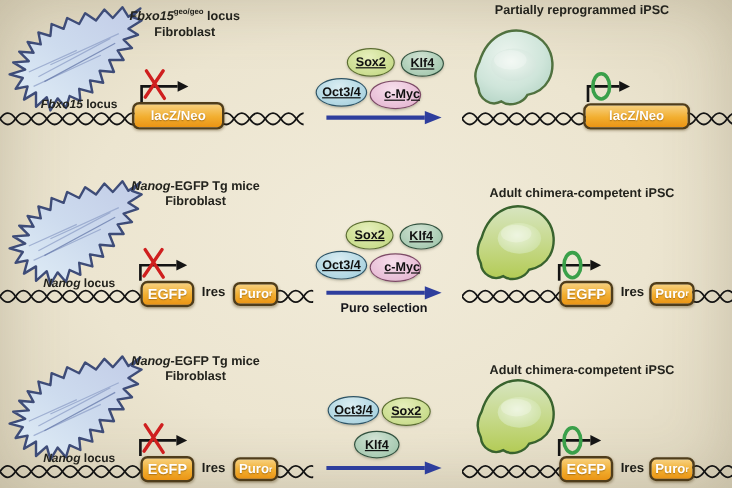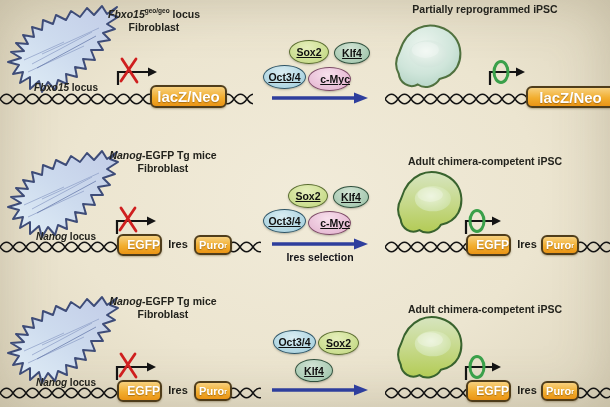--- a/index.html
+++ b/index.html
@@ -13,21 +13,21 @@
   .title, .result-title { font-size:10.5px; font-weight:bold; color:#23231d; text-align:center; line-height:13px; white-space:nowrap; }
   .it { font-style:italic; }
   sup.gsup { font-size:6.5px; }
   .locus { font-size:10px; font-weight:bold; color:#23231d; text-align:center; white-space:nowrap; }
   .gene-box {
     background:linear-gradient(180deg,#f7d07e 0%, #f2ae2f 55%, #ea9415 100%);
     border:2px solid #4f3d1b; border-radius:6px; box-sizing:border-box;
     color:#fff; font-weight:bold; display:flex; align-items:center; justify-content:center;
     text-shadow:0 1px 1px rgba(100,60,0,.5); box-shadow:0 1px 2px rgba(80,60,20,.35);
   }
-  .box-lg { font-size:15px;margin-left:40px; } .box-md { font-size:12px;justify-content:flex-end; } .box-sm { font-size:11px; }
+  .box-lg { font-size:11px; } .box-md { font-size:12px; } .box-sm { font-size:11px; }
   .box-sm sup { font-size:7px; }
   .ires { font-size:11px; font-weight:bold; color:#1d1d18; text-align:center; }
   .oval {
     border-radius:50%; display:flex; align-items:center; justify-content:center;
     font-size:10.5px; font-weight:bold; color:#101010; box-sizing:border-box;
     box-shadow:0 1px 2px rgba(60,60,40,.3); white-space:nowrap;text-decoration:underline;
   }
   .ov-sox2 { background:radial-gradient(ellipse at 45% 30%, #e6efbc 0%, #cadd8e 70%, #bed380 100%); border:1.7px solid #5b6d31; }
   .ov-klf4 { background:radial-gradient(ellipse at 45% 30%, #d3e4d5 0%, #a3c7ae 80%); border:1.7px solid #32523f; }
   .ov-oct  { background:radial-gradient(ellipse at 45% 30%, #daedf2 0%, #a9d2df 80%); border:1.7px solid #2e5466; }
@@ -195,21 +195,21 @@
       <span>Oct3/4</span>
     </div>
   <div class="abs oval ov-myc" style="left:308px;top:211px;width:43px;height:24px">
       <span>c-Myc</span>
     </div>
 
   <svg class="abs" style="left:270px;top:238px" width="100" height="12" viewBox="0 0 100 12">
     <line x1="2" y1="6" x2="84" y2="6" stroke="#2e3e9d" stroke-width="3.4"></line>
     <polygon points="84,0.5 98,6 84,11.5" fill="#2e3e9d"></polygon>
   </svg>
-  <div class="abs sel-label" style="left:264px;top:251px;width:112px">Ires selection</div>
+  <div class="abs sel-label" style="left:264px;top:251px;width:112px">Puro selection</div>
 
   <div class="abs result-title" style="left:395px;top:155px;width:180px">Adult chimera-competent iPSC</div>
 
   <svg class="abs" style="left:396px;top:169px" width="67" height="70" viewBox="0 0 100 100">
     <use href="#blob" fill="url(#gGreen)" stroke="#39632e" stroke-width="3"></use>
     <ellipse cx="55" cy="42" rx="27" ry="19" fill="url(#gNucG)" opacity="0.95"></ellipse>
     <ellipse cx="51" cy="36" rx="19" ry="11" fill="#ffffff" opacity="0.25"></ellipse>
   </svg>
 
   <svg class="abs" style="left:460px;top:207px" width="50" height="28" viewBox="0 0 50 28">

